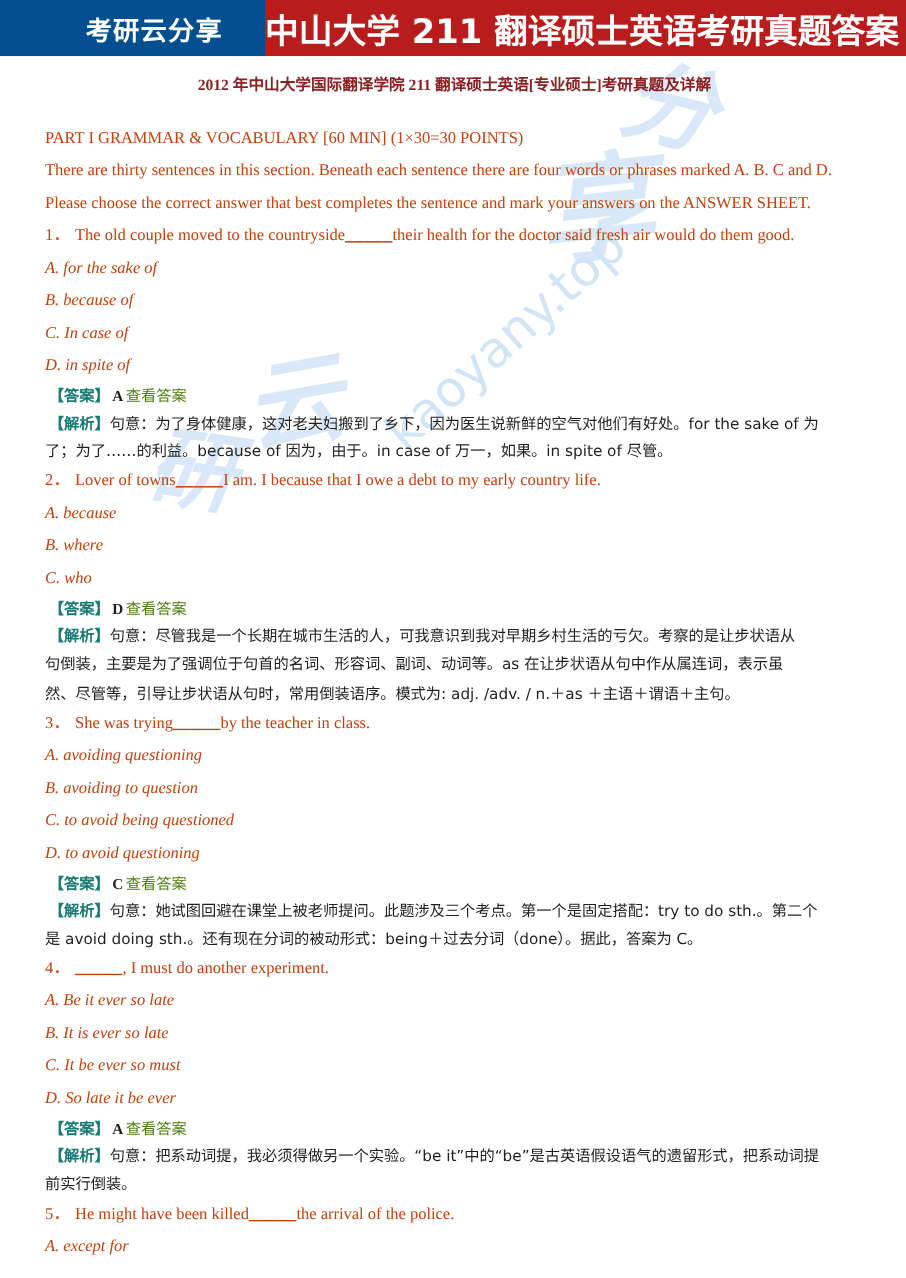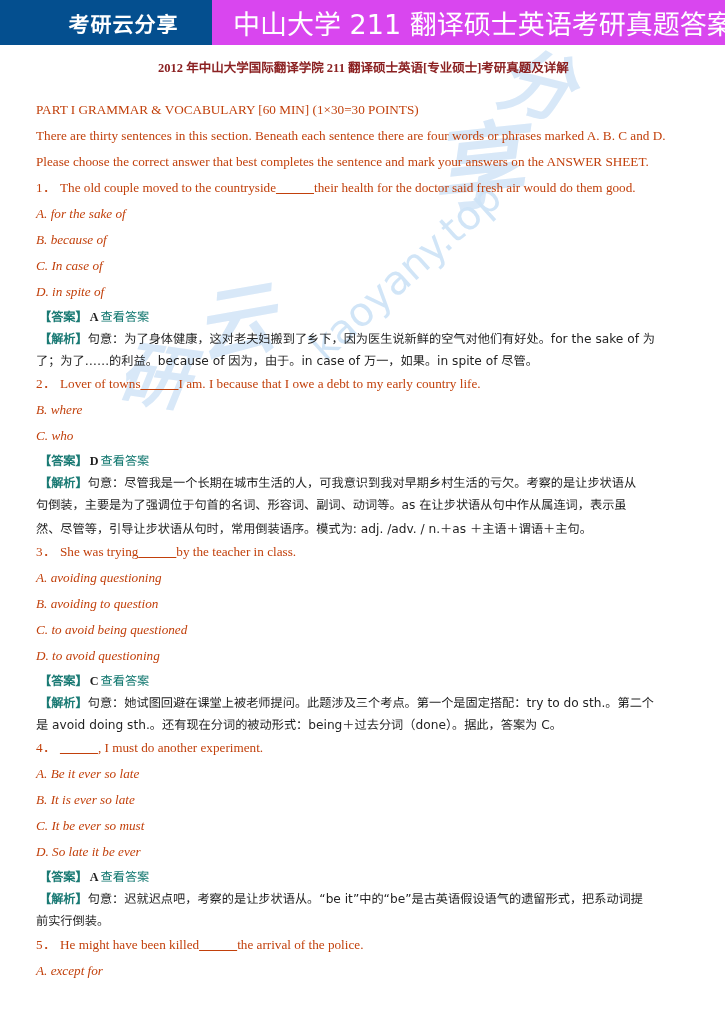--- a/index.html
+++ b/index.html
@@ -34,31 +34,31 @@
     justify-content: center;
     color: #ffffff;
     font-family: "DejaVu Sans", "Liberation Sans", sans-serif;
     font-weight: bold;
     font-size: 21px;
     letter-spacing: 1px;
     white-space: nowrap;
     padding-left: 35px;
   }
   .banner-title {
-    background: #d946ef;
+    background: #b91c1c;
     flex: 1 1 auto;
     display: flex;
     align-items: center;
     color: #ffffff;
     font-family: "DejaVu Sans", "Liberation Sans", sans-serif;
-    font-weight: normal;
+    font-weight: bold;
     font-size: 27px;
     letter-spacing: 0px;
     white-space: nowrap;
-    padding-left: 21px;
+    padding-left: 0;
     overflow: hidden;
   }
 
   
   .watermark-layer {
     position: absolute;
     left: 0;
     top: 45px;
     width: 725px;
     height: 977px;
@@ -127,21 +127,21 @@
     color: #1a7a74;
     font-weight: bold;
   }
   .ans-letter {
     color: #1f1f1f;
     font-family: "Liberation Serif", "DejaVu Serif", serif;
     font-weight: bold;
     padding: 0 2px;
   }
   .ans-link {
-    color: #0f766e;
+    color: #4d7c0f;
     cursor: pointer;
   }
   .exp-line {
     margin: 0 0 5px 0;
     font-size: 12.2px;
     line-height: 1.42;
     font-family: "DejaVu Sans", "Liberation Sans", sans-serif;
     padding-left: 3px;
     text-align: justify;
     color: #1f1f1f;
@@ -185,20 +185,21 @@
         <p class="line opt">A. for the sake of</p>
         <p class="line opt">B. because of</p>
         <p class="line opt">C. In case of</p>
         <p class="line opt">D. in spite of</p>
         <p class="ans-line"><span class="tag-ans">【答案】</span><span class="ans-letter">A</span><span class="ans-link">查看答案</span></p>
         <p class="exp-line"><span class="tag-ans">【解析】</span><span>句意：为了身体健康，这对老夫妇搬到了乡下，因为医生说新鲜的空气对他们有好处。for the sake of 为</span></p>
         <p class="exp-cont"><span>了；为了……的利益。because of 因为，由于。in case of 万一，如果。in spite of 尽管。</span></p>
       </div>
       <div>
         <p class="line"><span class="qnum">2．  </span><span>Lover of towns</span><span class="blank">_____</span><span>I am. I because that I owe a debt to my early country life.</span></p>
+        <p class="line opt">A. because</p>
         <p class="line opt">B. where</p>
         <p class="line opt">C. who</p>
         <p class="ans-line"><span class="tag-ans">【答案】</span><span class="ans-letter">D</span><span class="ans-link">查看答案</span></p>
         <p class="exp-line"><span class="tag-ans">【解析】</span><span>句意：尽管我是一个长期在城市生活的人，可我意识到我对早期乡村生活的亏欠。考察的是让步状语从</span></p>
         <p class="exp-cont"><span>句倒装，主要是为了强调位于句首的名词、形容词、副词、动词等。as 在让步状语从句中作从属连词，表示虽</span></p>
         <p class="exp-cont"><span>然、尽管等，引导让步状语从句时，常用倒装语序。模式为: adj. /adv. / n.＋as ＋主语＋谓语＋主句。</span></p>
       </div>
       <div>
         <p class="line"><span class="qnum">3．  </span><span>She was trying</span><span class="blank">_____</span><span>by the teacher in class.</span></p>
         <p class="line opt">A. avoiding questioning</p>
@@ -209,21 +210,21 @@
         <p class="exp-line"><span class="tag-ans">【解析】</span><span>句意：她试图回避在课堂上被老师提问。此题涉及三个考点。第一个是固定搭配：try to do sth.。第二个</span></p>
         <p class="exp-cont"><span>是 avoid doing sth.。还有现在分词的被动形式：being＋过去分词（done）。据此，答案为 C。</span></p>
       </div>
       <div>
         <p class="line"><span class="qnum">4．  </span><span class="blank">_____</span><span>, I must do another experiment.</span></p>
         <p class="line opt">A. Be it ever so late</p>
         <p class="line opt">B. It is ever so late</p>
         <p class="line opt">C. It be ever so must</p>
         <p class="line opt">D. So late it be ever</p>
         <p class="ans-line"><span class="tag-ans">【答案】</span><span class="ans-letter">A</span><span class="ans-link">查看答案</span></p>
-        <p class="exp-line"><span class="tag-ans">【解析】</span><span>句意：迟就迟点吧，考察的是让步状语从。“be it”中的“be”是古英语假设语气的遗留形式，把系动词提</span></p>
+        <p class="exp-line"><span class="tag-ans">【解析】</span><span>句意：把系动词提，我必须得做另一个实验。“be it”中的“be”是古英语假设语气的遗留形式，把系动词提</span></p>
         <p class="exp-cont"><span>前实行倒装。</span></p>
       </div>
       <div>
         <p class="line"><span class="qnum">5．  </span><span>He might have been killed</span><span class="blank">_____</span><span>the arrival of the police.</span></p>
         <p class="line opt">A. except for</p>
       </div>
     </div>
 
 </div>
 

